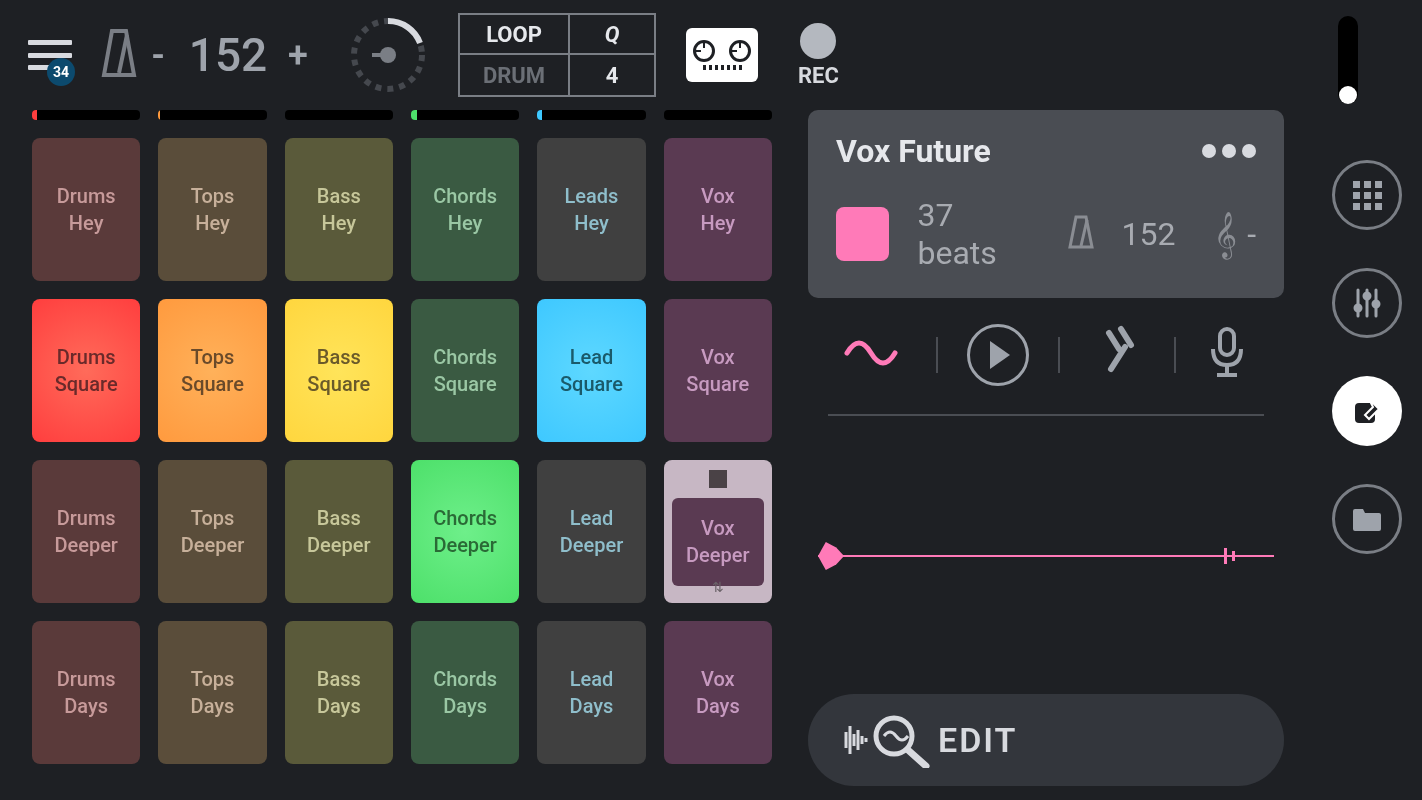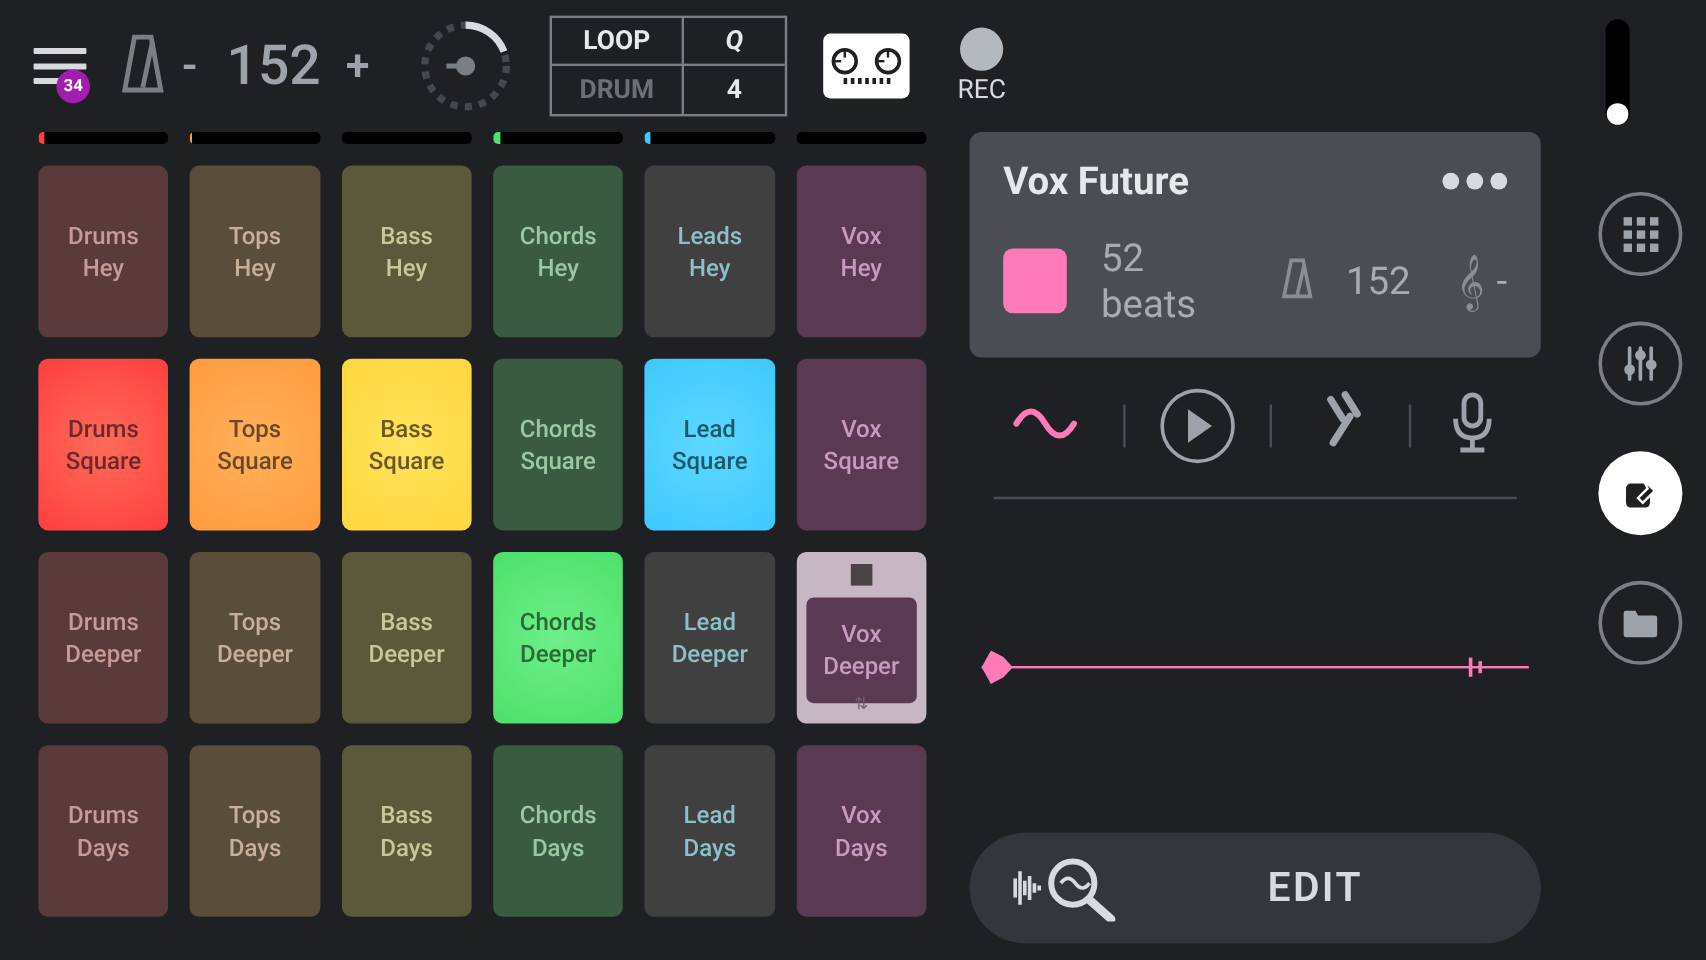--- a/index.html
+++ b/index.html
@@ -2,21 +2,21 @@
 <html><head>
 <meta charset="utf-8">
 <style>
   * { box-sizing: border-box; margin: 0; padding: 0; font-family: -apple-system, BlinkMacSystemFont, "Segoe UI", Roboto, sans-serif; }
   body { background: #1e2024; color: #aeb2b8; width: 1422px; height: 800px; overflow: hidden; }
   
   .topbar { display: flex; align-items: center; height: 110px; padding: 0 20px 0 0; position: relative; }
   .menu-btn { width: 100px; display: flex; align-items: center; justify-content: center; position: relative; }
   .hamburger { width: 44px; height: 30px; display: flex; flex-direction: column; justify-content: space-between; }
   .hamburger div { background: #d8dadf; height: 5px; border-radius: 1px; }
-  .badge { position: absolute; top: 18px; right: 25px; background: #a21caf; color: #fff; border-radius: 50%; width: 28px; height: 28px; font-size: 14px; font-weight: 700; display: flex; align-items: center; justify-content: center; }
+  .badge { position: absolute; top: 18px; right: 25px; background: #0c4a6e; color: #fff; border-radius: 50%; width: 28px; height: 28px; font-size: 14px; font-weight: 700; display: flex; align-items: center; justify-content: center; }
   .title { font-size: 34px; font-weight: 700; color: #e6e8ec; margin-left: 20px; margin-right: 40px; }
   .metronome-icon svg { width: 38px; height: 52px; }
   .tempo-minus, .tempo-plus { font-size: 36px; font-weight: 600; color: #9ea3ab; width: 40px; text-align: center; cursor: pointer; }
   .tempo { font-size: 46px; font-weight: 500; color: #9ea3ab; width: 90px; text-align: center; margin: 0 5px; }
   
   .dial { width: 80px; height: 80px; margin-left: 30px; margin-right: 30px; position: relative; }
   .dial svg { width: 80px; height: 80px; }
   
   .mode-box { border: 2px solid #7a7e85; display: grid; grid-template-columns: 110px 84px; grid-template-rows: 40px 40px; margin-right: 30px; }
   .mode-box > div { display: flex; align-items: center; justify-content: center; font-size: 22px; font-weight: 700; }
@@ -29,21 +29,21 @@
   .tape-reels { display: flex; gap: 14px; }
   .tape-reel { width: 22px; height: 22px; border: 3px solid #1e2024; border-radius: 50%; position: relative; }
   .tape-reel::before, .tape-reel::after { content: ""; position: absolute; background: #1e2024; }
   .tape-reel::before { width: 2px; height: 6px; left: 7px; top: -1px; }
   .tape-reel::after { width: 6px; height: 2px; top: 7px; left: -1px; }
   .tape-dots { display: flex; gap: 3px; }
   .tape-dots span { width: 3px; height: 5px; background: #1e2024; }
   
   .rec-wrap { display: flex; flex-direction: column; align-items: center; gap: 4px; margin-right: 60px; }
   .rec-dot { width: 36px; height: 36px; background: #b4b8bf; border-radius: 50%; }
-  .rec-label { font-size: 22px; font-weight: 400; color: #d8dadf; }
+  .rec-label { font-size: 22px; font-weight: 700; color: #d8dadf; }
   
   .vol-slider { position: absolute; right: 64px; top: 16px; width: 20px; height: 88px; background: #000; border-radius: 20px; }
   .vol-thumb { position: absolute; bottom: 0; left: 1px; width: 18px; height: 18px; border-radius: 50%; background: #fff; }
   
   .main { display: flex; height: 690px; padding-left: 32px; }
   
   .grid { width: 740px; display: flex; gap: 18px; }
   .column { width: 110px; display: flex; flex-direction: column; gap: 18px; }
   .meter { height: 10px; border-radius: 4px; background: #000; position: relative; overflow: hidden; }
   .meter-fill { height: 100%; position: absolute; left: 0; }
@@ -90,21 +90,21 @@
   .wave { margin: 120px 10px 0; height: 40px; position: relative; }
   .wave-line { position: absolute; top: 19px; left: 0; right: 0; height: 2px; background: #ff7ab8; }
   .wave-blob { position: absolute; left: 0; top: 6px; width: 26px; height: 28px; background: #ff7ab8; clip-path: polygon(0 50%, 30% 0, 70% 20%, 100% 50%, 70% 80%, 30% 100%); }
   .wave-end { position: absolute; right: 30px; top: 12px; width: 20px; height: 16px; }
   .wave-end::before, .wave-end::after { content: ""; position: absolute; background: #ff7ab8; }
   .wave-end::before { width: 3px; height: 16px; left: 0; }
   .wave-end::after { width: 3px; height: 10px; left: 8px; top: 3px; }
   
   .edit-bar { position: absolute; bottom: 14px; left: 36px; right: 28px; height: 92px; background: #33363c; border-radius: 50px; display: flex; align-items: center; padding: 0 30px; }
   .edit-icon { display: flex; align-items: center; gap: 2px; }
-  .edit-label { flex: 1; text-align: center; font-size: 34px; font-weight: 600; color: #d8dadf; letter-spacing: 2px; }
+  .edit-label { flex: 1; font-size: 34px; font-weight: 600; color: #d8dadf; letter-spacing: 2px; }
   
   .side { width: 110px; display: flex; flex-direction: column; align-items: center; gap: 38px; padding-top: 50px; }
   .side-btn { width: 70px; height: 70px; border-radius: 50%; border: 3px solid #7a7e85; display: flex; align-items: center; justify-content: center; cursor: pointer; }
   .side-btn.filled { background: #fff; border: none; }
   .grid-icon { display: grid; grid-template-columns: repeat(3, 7px); gap: 4px; }
   .grid-icon span { width: 7px; height: 7px; background: #9ea3ab; }
   .fx-label { font-size: 24px; font-weight: 600; color: #9ea3ab; }
 </style>
 </head>
 <body>
@@ -278,21 +278,21 @@
       <div class="card-head">
         <div class="card-title">Vox Future</div>
         <div class="card-menu">
             <span></span>
             <span></span>
             <span></span>
           </div>
       </div>
       <div class="card-row">
         <div class="color-swatch"></div>
-        <div class="beats">52 beats</div>
+        <div class="beats">37 beats</div>
         <div class="mini-metro">
           <svg viewBox="0 0 26 36">
               <path d="M8 3 L18 3 L24 33 L2 33 Z" fill="none" stroke="#8a8d93" stroke-width="3"></path>
               <line x1="13" y1="32" x2="19" y2="6" stroke="#8a8d93" stroke-width="3"></line>
             </svg>
         </div>
         <div class="card-bpm">152</div>
         <div class="clef-wrap">
           <div class="clef-sym">𝄞</div>
           <div class="clef">-</div>

